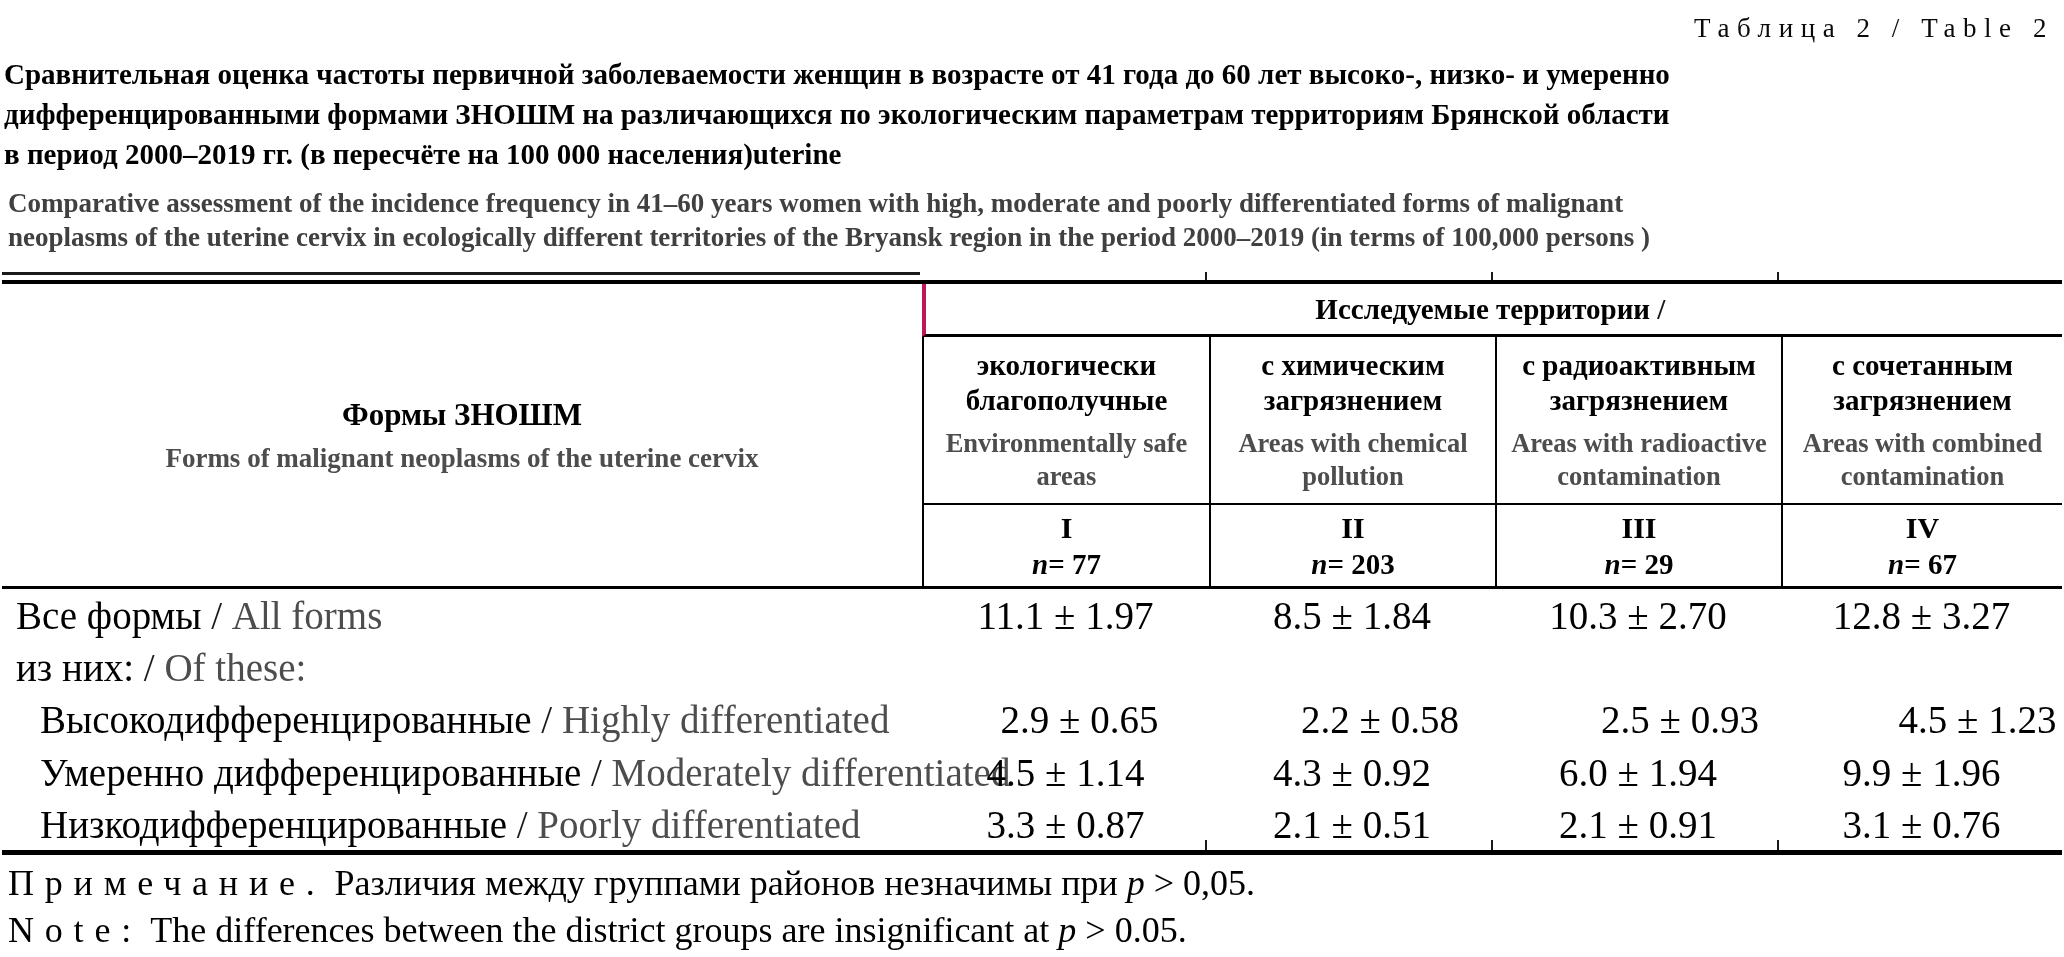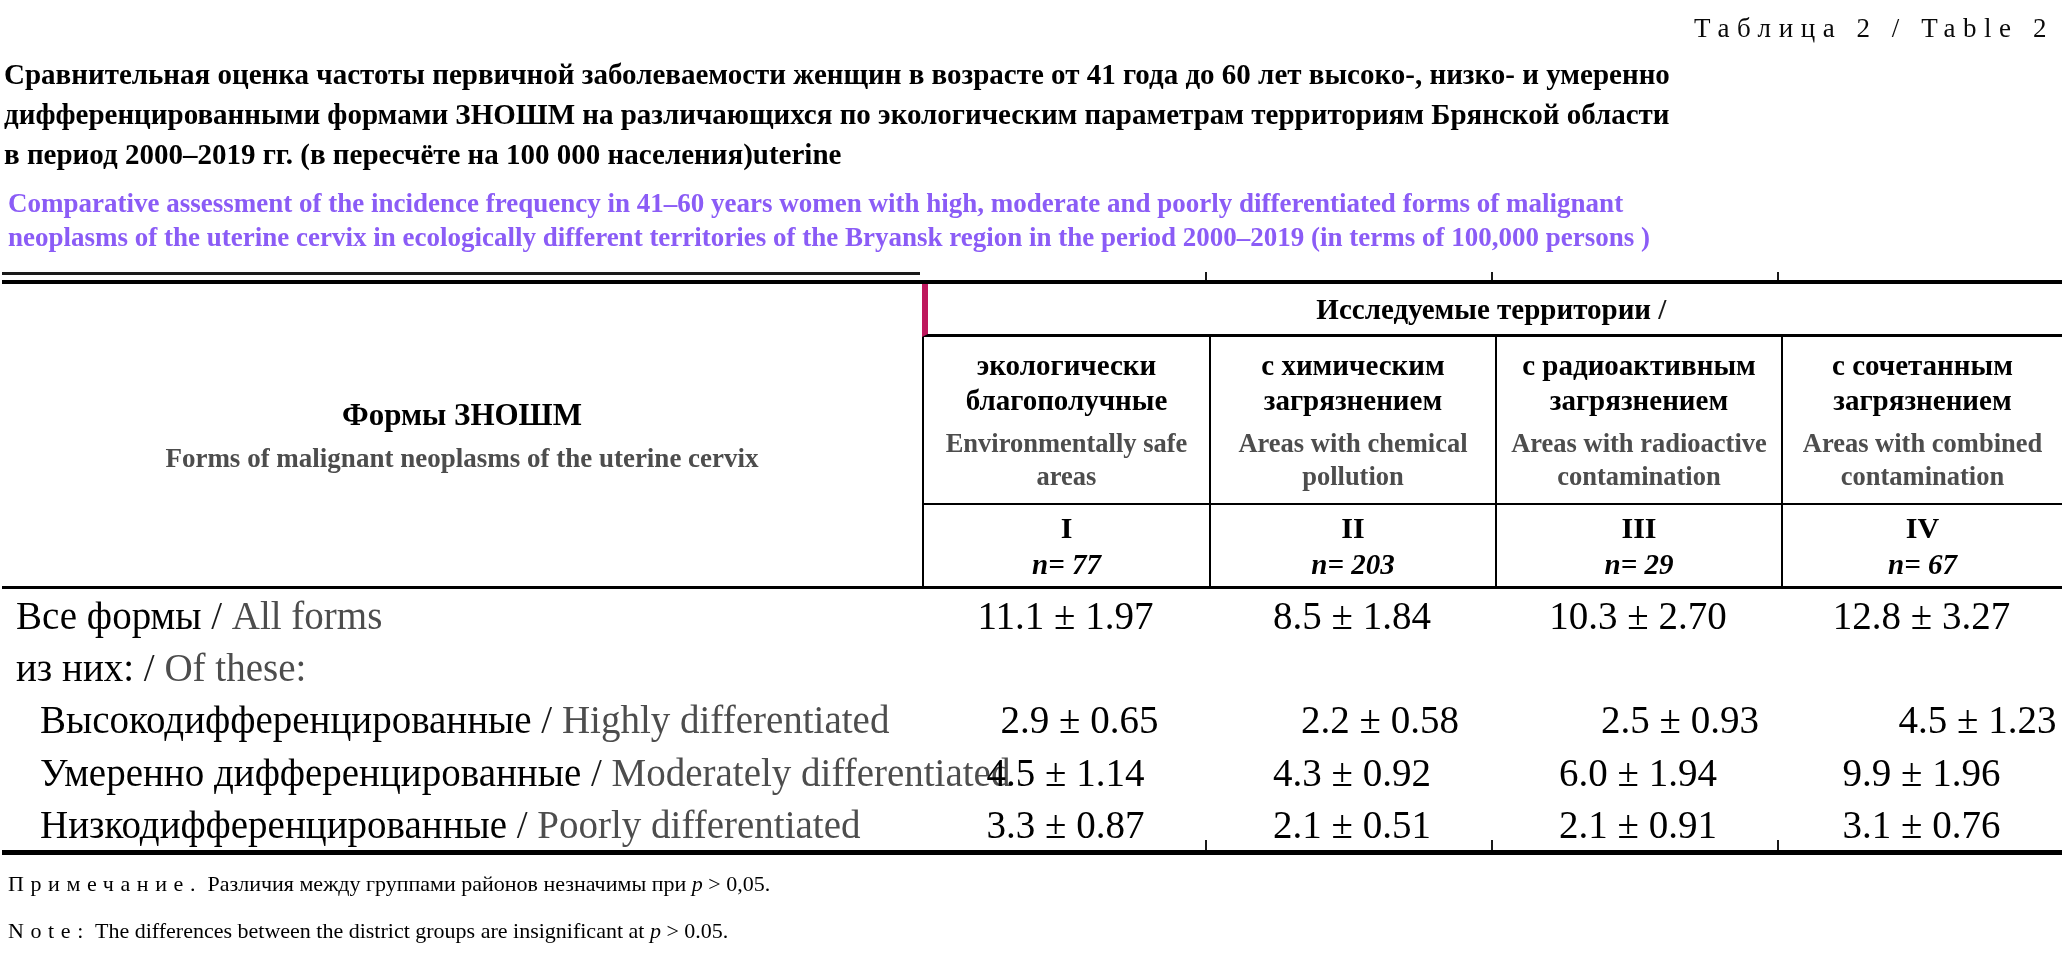--- a/index.html
+++ b/index.html
@@ -21,21 +21,21 @@
 
   
   .title-ru {
     position: absolute; left: 4px; top: 54px;
     font-weight: bold; font-size: 29px; line-height: 40px;
     white-space: nowrap; color: #000;
   }
   .title-en {
     position: absolute; left: 8px; top: 186px;
     font-weight: bold; font-size: 27px; line-height: 34px;
-    white-space: nowrap; color: #8b5cf6;
+    white-space: nowrap; color: #404040;
   }
 
   
   .rule-seg {
     position: absolute; left: 2px; top: 272px; width: 918px; height: 3px;
     background: #1a1a1a;
   }
   .stub { position: absolute; width: 2px; background: #1a1a1a; }
   .stub.top { top: 272px; height: 9px; }
   .stub.bottom { top: 840px; height: 10px; }
@@ -59,21 +59,21 @@
   .cell-formy {
     grid-row: 1 / 4; grid-column: 1;
     display: flex; flex-direction: column; justify-content: center; align-items: center;
     text-align: center; padding: 4px 20px;
   }
   .formy-ru { font-size: 31px; font-weight: bold; }
   .formy-en { font-size: 27px; font-weight: bold; color: #4d4d4d; margin-top: 10px; }
 
   .cell-territories {
     grid-row: 1; grid-column: 2 / 6;
-    border-left: 6px solid #be185d; border-bottom: 3px solid #000;
+    border-left: 4px solid #be185d; border-bottom: 3px solid #000;
     display: flex; align-items: center; justify-content: center;
     font-size: 29px; font-weight: bold; white-space: pre;
   }
   .cell-territories .en { color: #4d4d4d; }
   .sep { color: #1a1a1a; font-weight: inherit; }
 
   .cell-name {
     grid-row: 2;
     border-left: 2px solid #000; border-bottom: 2px solid #000;
     display: flex; flex-direction: column; justify-content: center; align-items: center;
@@ -84,39 +84,39 @@
 
   .cell-num {
     grid-row: 3;
     border-left: 2px solid #000;
     display: flex; flex-direction: column; justify-content: center; align-items: center;
     font-weight: bold;
   }
   .numeral { font-size: 30px; line-height: 37px; }
   .nline { font-size: 29px; line-height: 36px; }
   .nvar { font-style: italic; }
-  .nval { margin-left: 0; font-style: italic; }
+  .nval { margin-left: 0; }
 
   .tbl-body { border-bottom: 5px solid #000; }
   .body-row {
     display: grid;
     grid-template-columns: 920px 287px 286px 286px 281px;
     height: 52px; align-items: center;
     font-size: 39px;
   }
   .body-row.tall { height: 53px; gap: 14px; }
   .row-label { padding-left: 14px; white-space: nowrap; }
   .row-label.indent { padding-left: 38px; }
   .lbl-en { color: #4d4d4d; }
   .val { text-align: center; }
 
   
   .notes {
     position: absolute; left: 8px; top: 860px;
-    font-size: 22px; line-height: 47px; white-space: nowrap;
+    font-size: 36px; line-height: 47px; white-space: nowrap;
   }
   .note-prefix { letter-spacing: 0.30em; }
   .note-p { font-style: italic; }
 </style>
 </head>
 <body>
 
 <div class="table-label">Таблица 2 / Table 2</div>
 
 <div class="title-ru">

